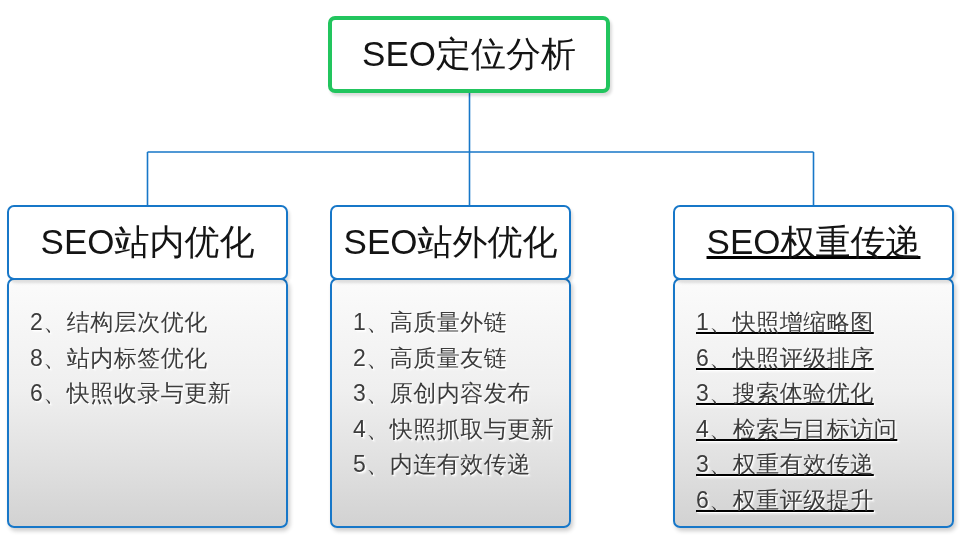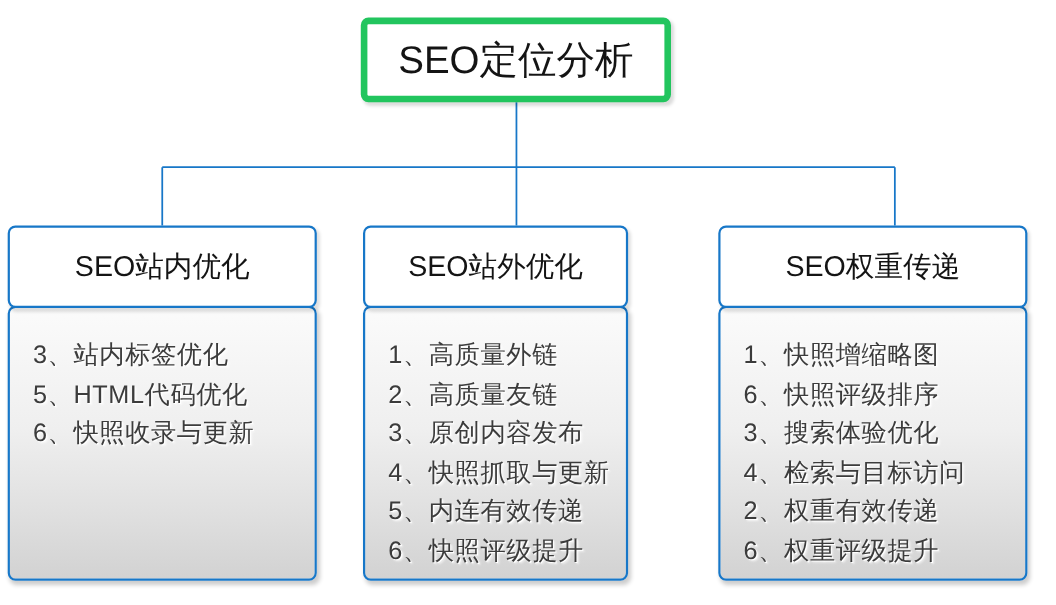--- a/index.html
+++ b/index.html
@@ -4,36 +4,36 @@
 <style>
   html,body{margin:0;padding:0;}
   body{
     width:960px;height:550px;position:relative;overflow:hidden;
     background:#ffffff;
     font-family:"Liberation Sans","DejaVu Sans",sans-serif;
   }
   .connectors{position:absolute;left:0;top:0;z-index:0;}
   .node-box{
     position:absolute;box-sizing:border-box;
-    background:#ffffff;border:6px solid #22c55e;border-radius:7px;
+    background:#ffffff;border:4px solid #22c55e;border-radius:7px;
     display:flex;align-items:center;justify-content:center;
     font-size:35px;color:#141414;
     box-shadow:2px 3px 3px rgba(0,0,0,0.14);
     z-index:2;
   }
   .root-box{left:328px;top:16px;width:282px;height:77px;}
   .col{position:absolute;top:205px;width:281px;z-index:1;}
   .col-1{left:7px;}
   .col-2{left:330px;width:241px;}
-  .col-3{left:653px;}
+  .col-3{left:673px;text-decoration:underline;}
   .branch-header{
     position:relative;box-sizing:border-box;height:75px;
     background:#ffffff;border:2px solid #1777c8;border-radius:7px;
     display:flex;align-items:center;justify-content:center;
-    font-size:26px;color:#141414;z-index:3;
+    font-size:35px;color:#141414;z-index:3;
     box-shadow:2px 3px 3px rgba(0,0,0,0.12);
   }
   .branch-list{
     position:relative;box-sizing:border-box;margin-top:-2px;height:250px;
     background:linear-gradient(180deg,#fbfbfb 0%,#efefef 45%,#e0e0e0 75%,#d2d2d2 100%);
     border:2px solid #1777c8;border-radius:7px;
     padding:25px 0 0 21px;z-index:2;
     box-shadow:2px 3px 4px rgba(0,0,0,0.20);
   }
   .item{
@@ -51,45 +51,44 @@
 
 <div class="node-box root-box">
   <span>SEO定位分析</span>
 </div>
 
 <div class="col col-1">
   <div class="branch-header">
     <span>SEO站内优化</span>
   </div>
   <div class="branch-list">
-    <div class="item">3、站内标签优化</div>
-    <div class="item">5、HTML代码优化</div>
+    <div class="item">2、结构层次优化</div>
+    <div class="item">8、站内标签优化</div>
     <div class="item">6、快照收录与更新</div>
   </div>
 </div>
 
 <div class="col col-2">
   <div class="branch-header">
     <span>SEO站外优化</span>
   </div>
   <div class="branch-list">
     <div class="item">1、高质量外链</div>
     <div class="item">2、高质量友链</div>
     <div class="item">3、原创内容发布</div>
     <div class="item">4、快照抓取与更新</div>
     <div class="item">5、内连有效传递</div>
-    <div class="item">6、快照评级提升</div>
   </div>
 </div>
 
 <div class="col col-3">
   <div class="branch-header">
     <span>SEO权重传递</span>
   </div>
   <div class="branch-list">
     <div class="item">1、快照增缩略图</div>
     <div class="item">6、快照评级排序</div>
     <div class="item">3、搜索体验优化</div>
     <div class="item">4、检索与目标访问</div>
-    <div class="item">2、权重有效传递</div>
+    <div class="item">3、权重有效传递</div>
     <div class="item">6、权重评级提升</div>
   </div>
 </div>
 
 </body></html>

